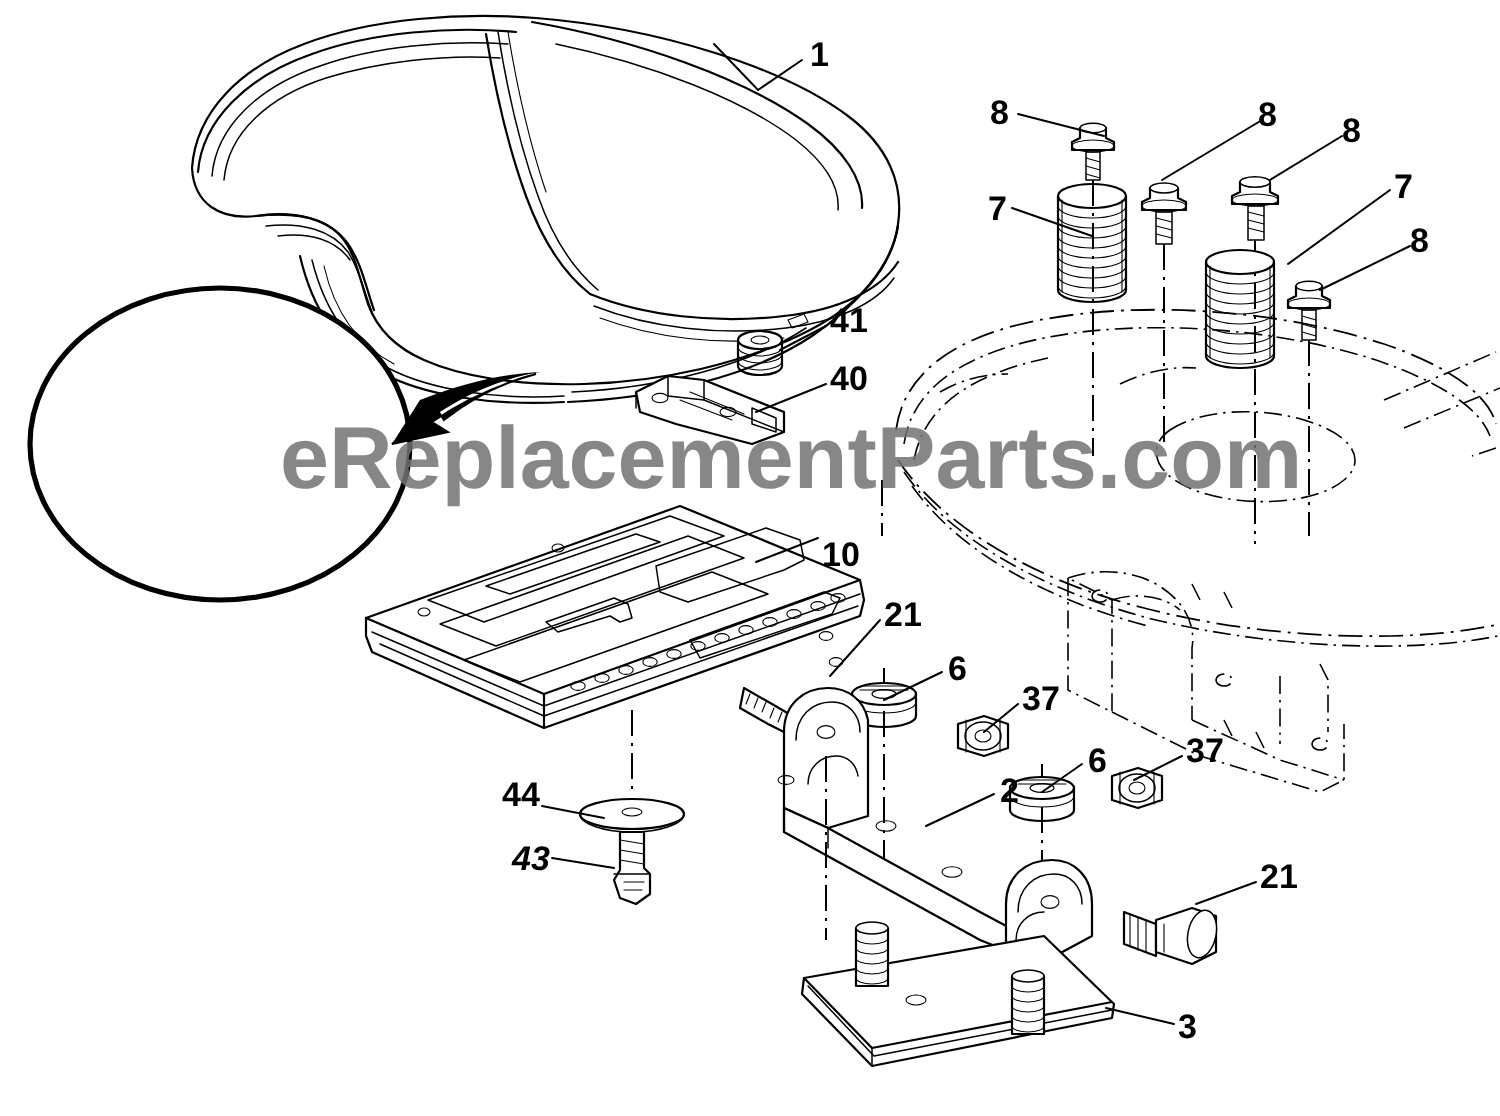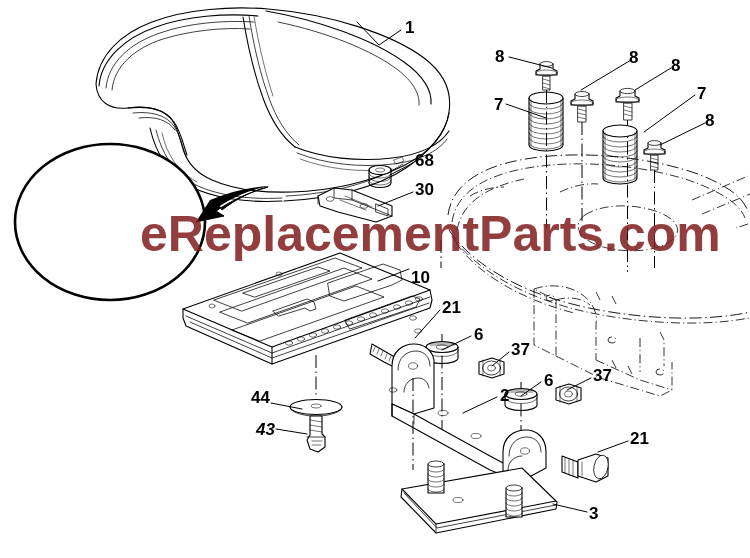--- a/index.html
+++ b/index.html
@@ -29,23 +29,23 @@
     font-size:17px;
     color:#000000;
     line-height:1;
     white-space:nowrap;
     user-select:none;
   }
   .watermark{
     position:absolute;
     font-family:"Liberation Sans", sans-serif;
     font-weight:bold;
-    font-size:50px;
+    font-size:44px;
     letter-spacing:0px;
-    color:#7f1d1d;
+    color:#737373;
     opacity:.85;
     white-space:nowrap;
     user-select:none;
     pointer-events:none;
     text-align:center;
   }
 </style>
 </head>
 <body>
 
@@ -485,22 +485,22 @@
   <div class="watermark" style="left:140px; top:205px;">eReplacementParts.com</div>
 
   <div id="callout-layer">
       <div class="callout" style="left: 405px; top: 19px;">1</div>
       <div class="callout" style="left: 495px; top: 48px;">8</div>
       <div class="callout" style="left: 629px; top: 49px;">8</div>
       <div class="callout" style="left: 671px; top: 57px;">8</div>
       <div class="callout" style="left: 494px; top: 96px;">7</div>
       <div class="callout" style="left: 697px; top: 85px;">7</div>
       <div class="callout" style="left: 705px; top: 112px;">8</div>
-      <div class="callout" style="left: 415px; top: 152px;">68</div>
-      <div class="callout" style="left: 415px; top: 181px;">30</div>
+      <div class="callout" style="left: 415px; top: 152px;">41</div>
+      <div class="callout" style="left: 415px; top: 181px;">40</div>
       <div class="callout" style="left: 411px; top: 258px; margin-top: 11px;">10</div>
       <div class="callout" style="left: 442px; top: 299px;">21</div>
       <div class="callout" style="left: 474px; top: 326px;">6</div>
       <div class="callout" style="left: 511px; top: 341px;">37</div>
       <div class="callout" style="left: 500px; top: 387px;">2</div>
       <div class="callout" style="left: 544px; top: 372px;">6</div>
       <div class="callout" style="left: 593px; top: 367px;">37</div>
       <div class="callout" style="left: 630px; top: 430px;">21</div>
       <div class="callout" style="left: 251px; top: 389px;">44</div>
       <div class="callout" style="left: 256px; top: 421px; font-style: italic;">43</div>

